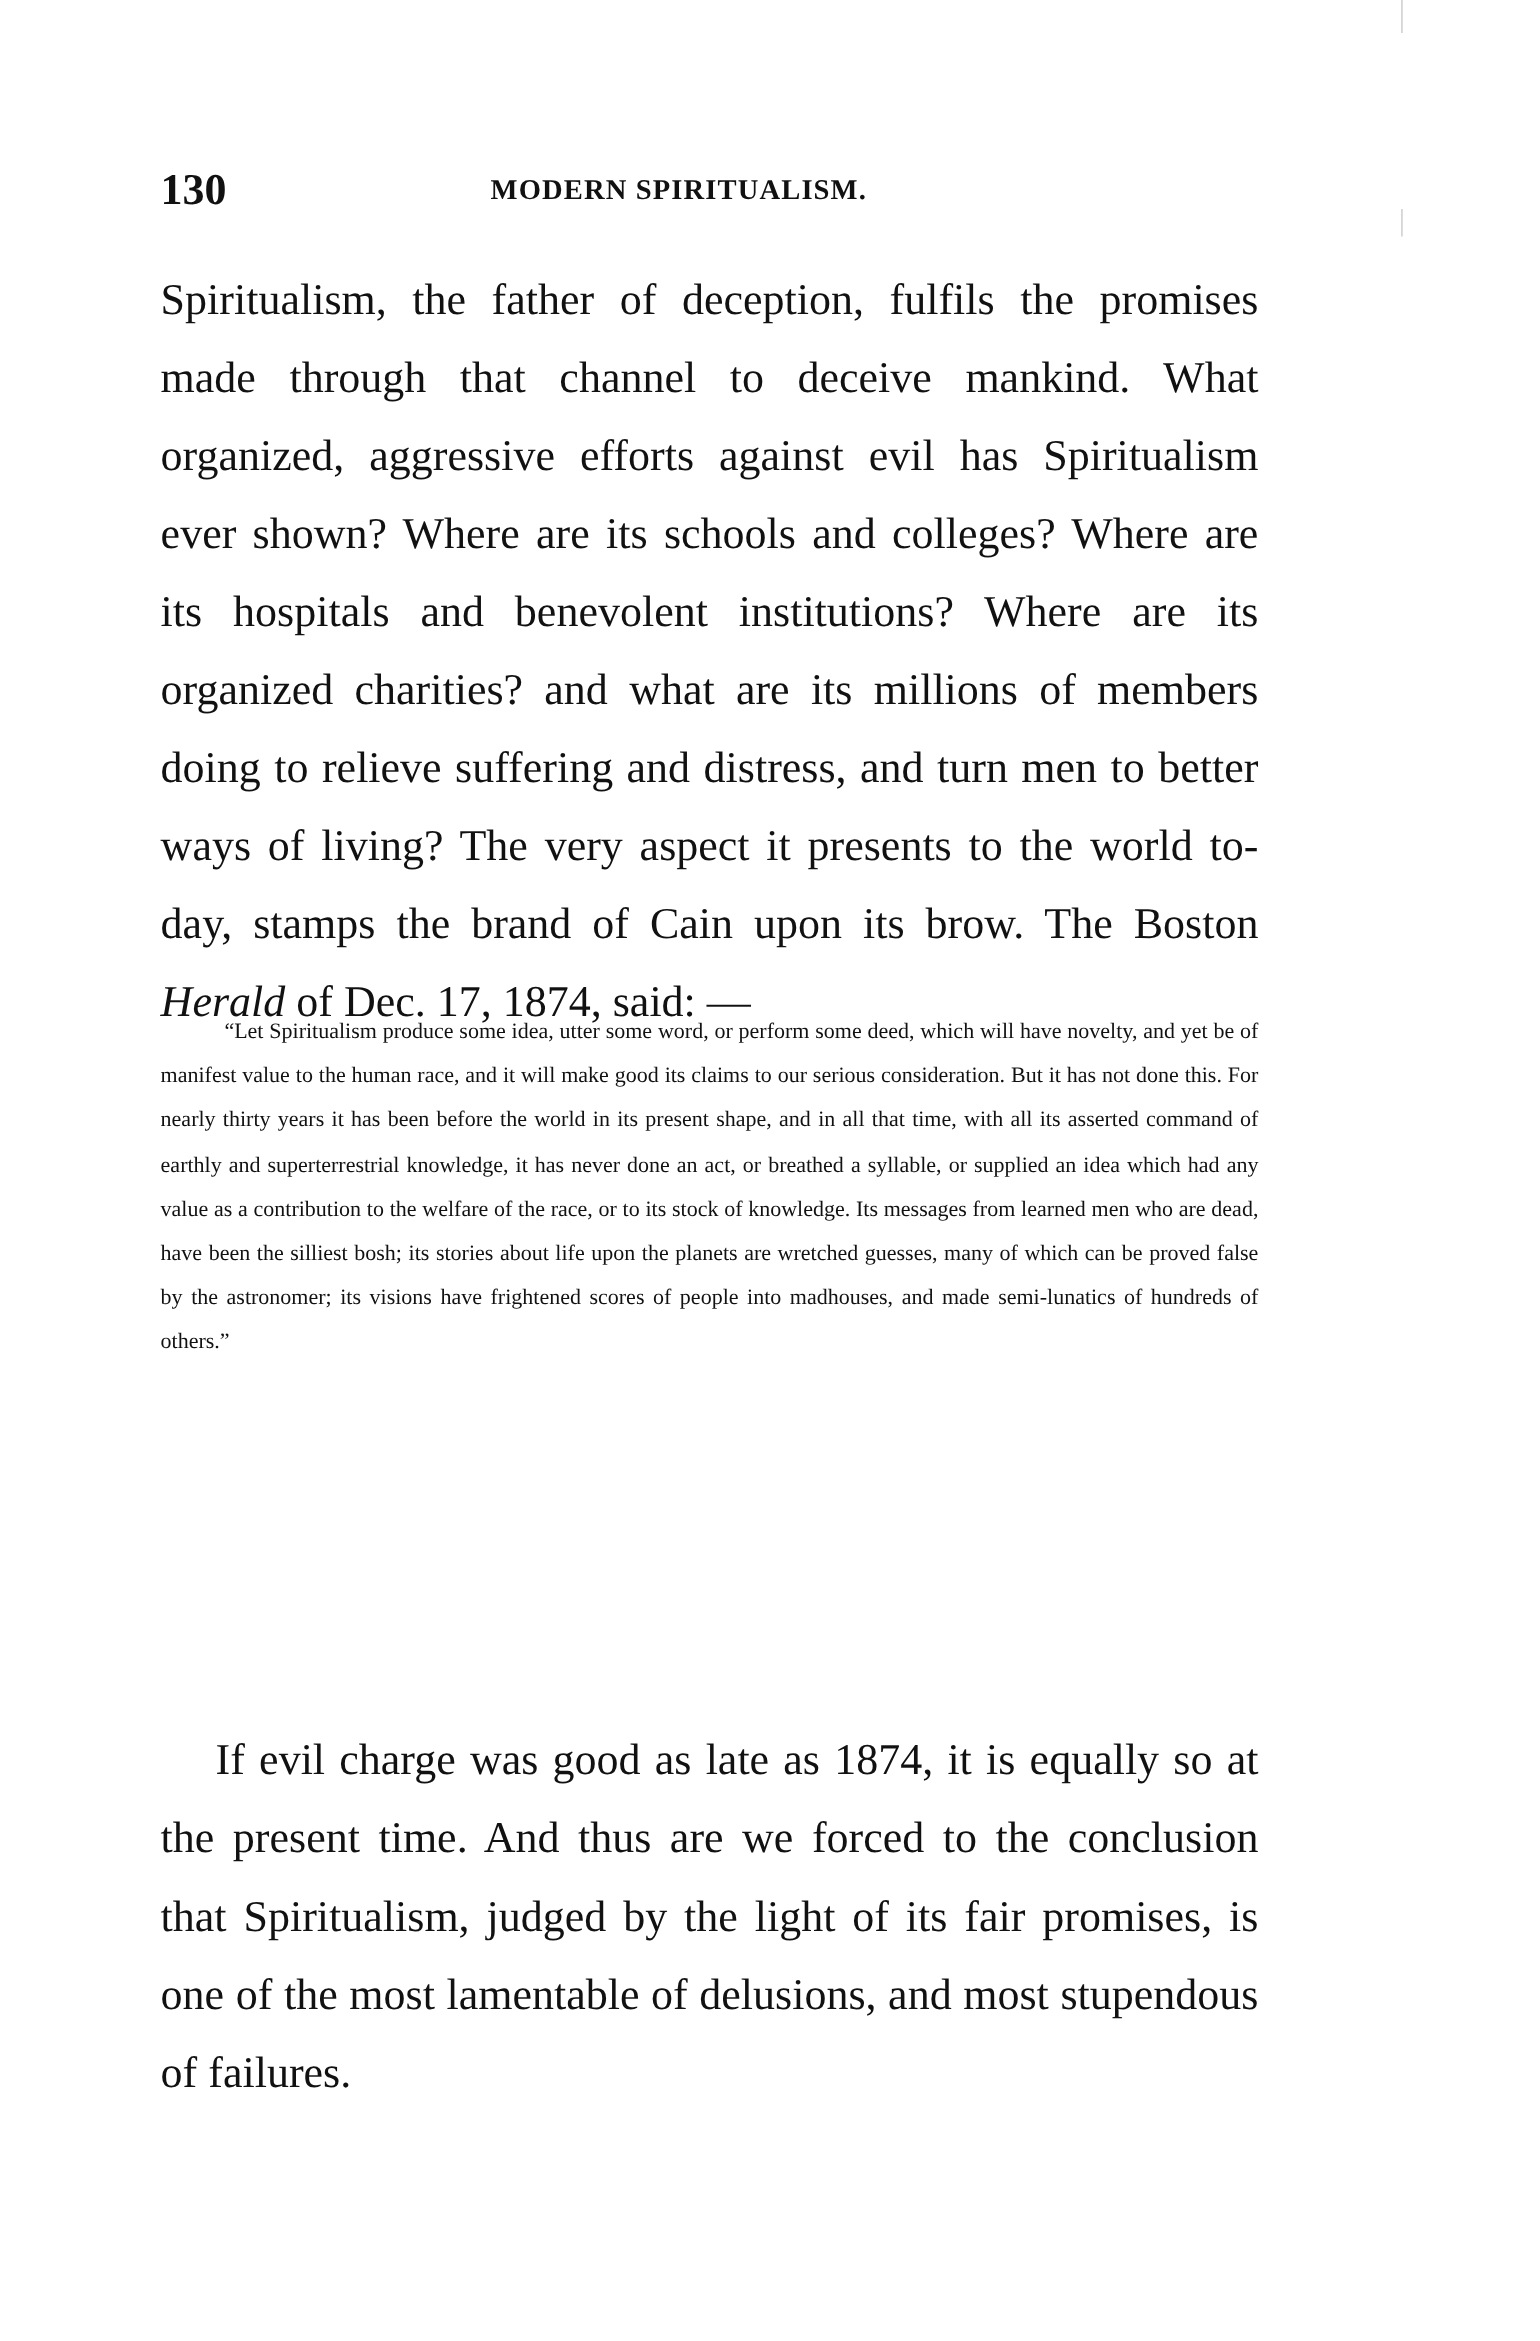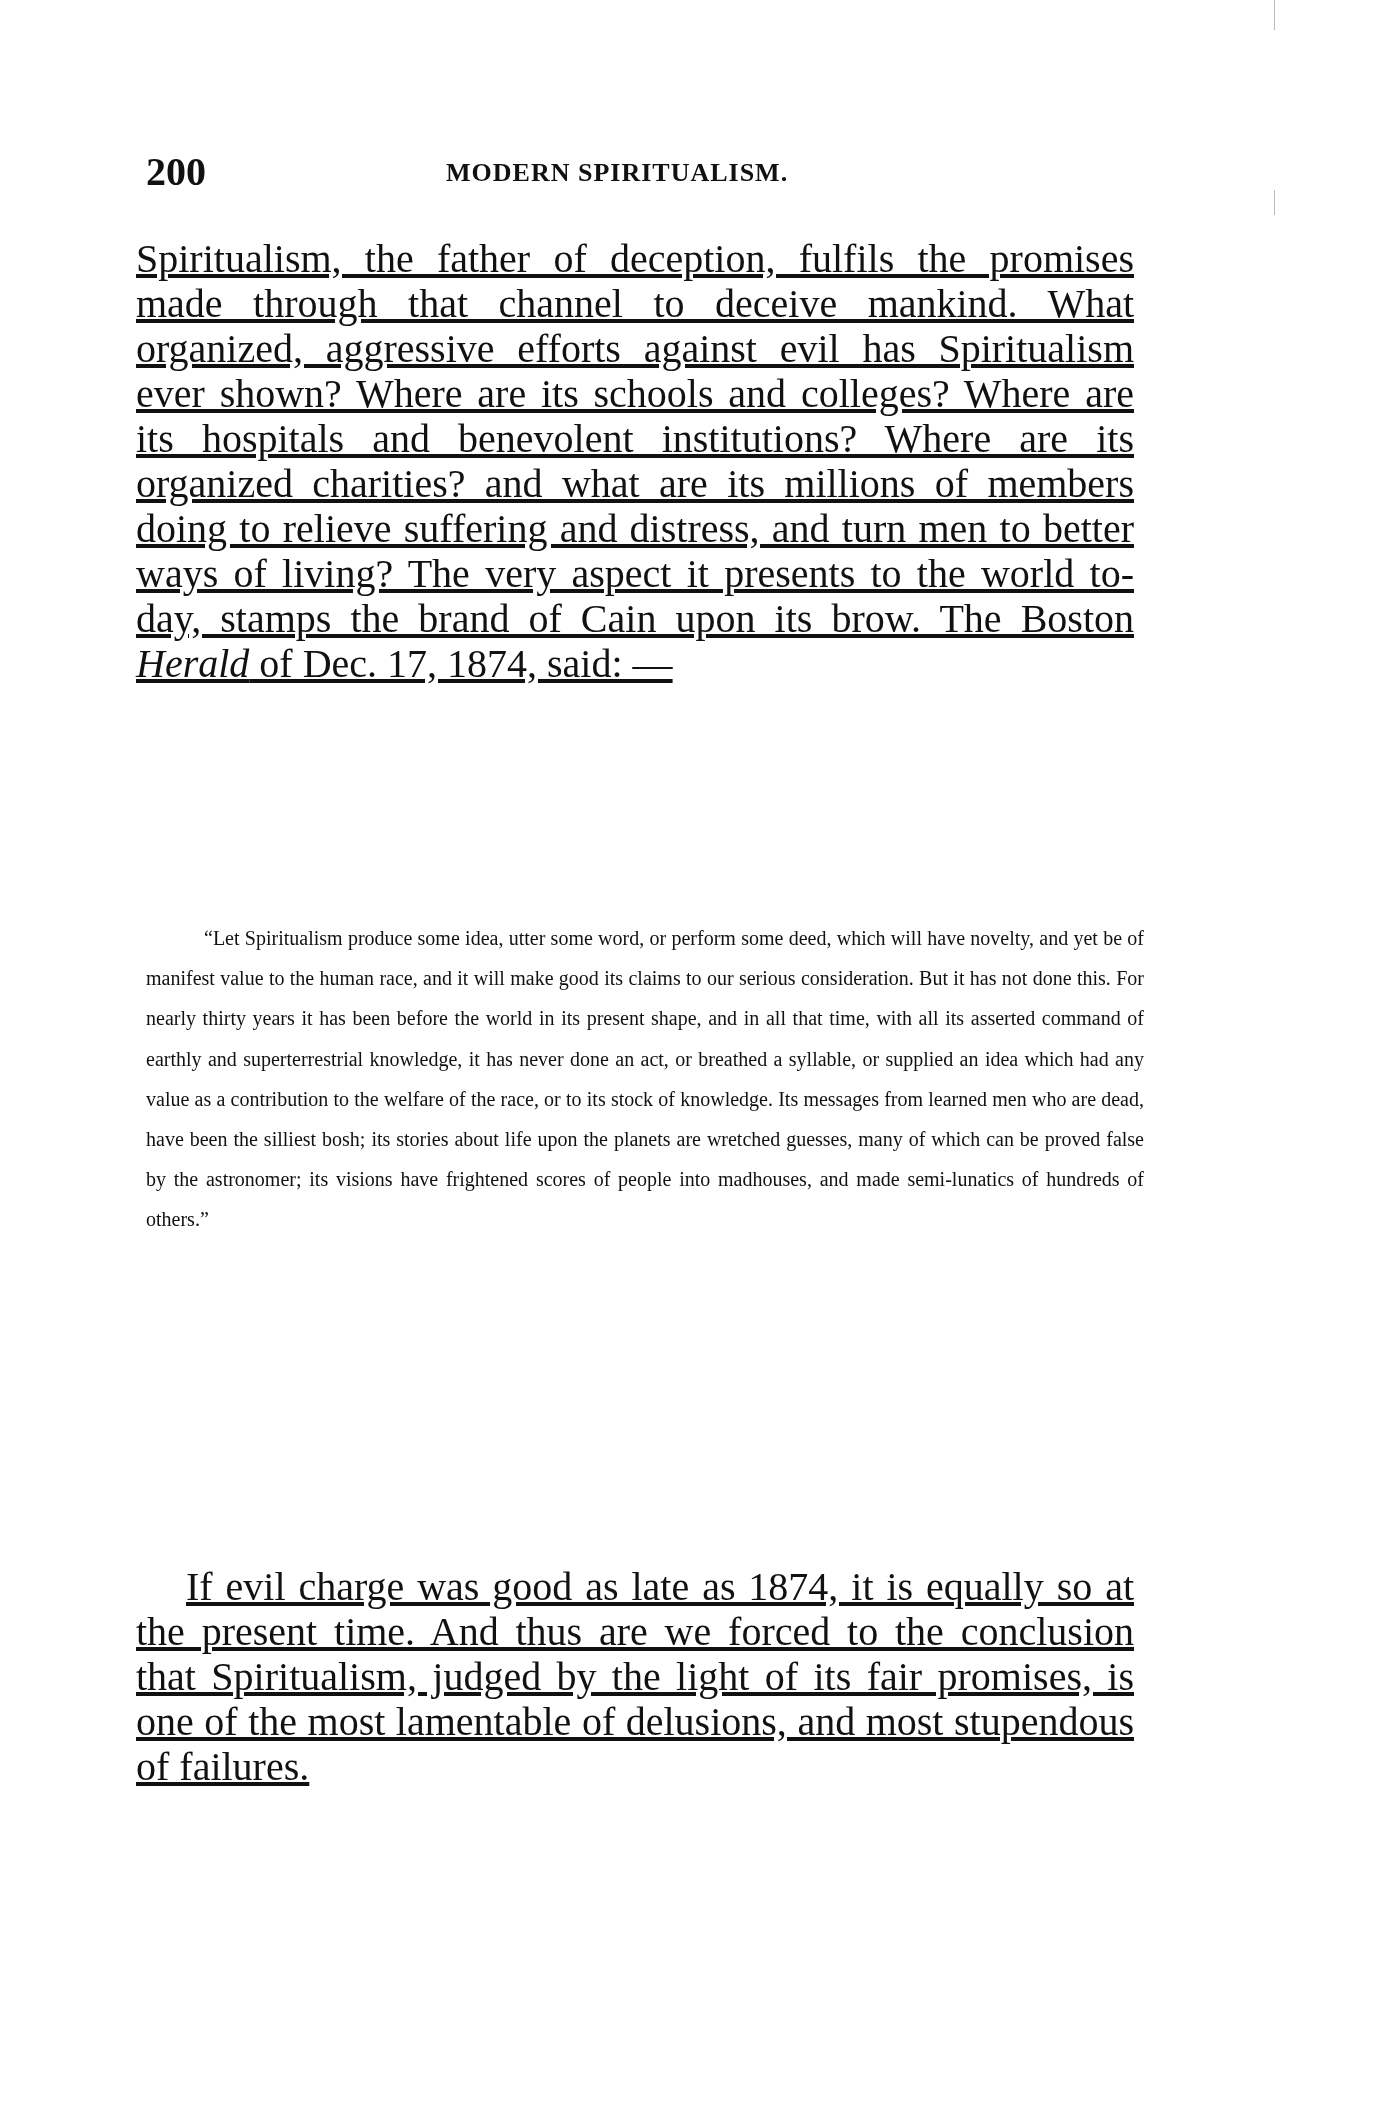--- a/index.html
+++ b/index.html
@@ -1,30 +1,30 @@
 <!DOCTYPE html>
 <html><head>
 <meta charset="utf-8">
 <style>
   html, body { margin:0; padding:0; background:#ffffff; }
   body { width:1400px; height:2128px; position:relative; overflow:hidden; color:#111; font-family:"Liberation Serif","DejaVu Serif",serif; }
   .header { position:absolute; top:148px; left:146px; width:1000px; height:50px; }
   .page-num { position:absolute; left:0; top:0; font-size:40px; font-weight:bold; }
   .running-title { position:absolute; left:300px; top:10px; font-size:26px; font-weight:bold; letter-spacing:1px;font-family:Liberation Serif, serif; }
-  .body-para { position:absolute; left:136px; width:998px; font-size:40px; line-height:45px; text-align:justify;text-decoration:underline; }
+  .body-para { position:absolute; left:146px; width:998px; font-size:40px; line-height:71px; text-align:justify; }
   .p1 { top:236px; }
   .quote { position:absolute; left:146px; width:998px; top:918px; font-size:20px; line-height:40.2px; text-align:justify; text-indent:58px; }
   .p2 { top:1564px; text-indent:50px; }
   .margin-mark { position:absolute; right:125px; width:1px; background:#bbb; }
 </style>
 </head>
 <body>
 
 <div class="header">
-  <span class="page-num">200</span>
+  <span class="page-num">130</span>
   <span class="running-title">MODERN SPIRITUALISM.</span>
 </div>
 
 <p class="body-para p1" style="margin:0;">
   <span>Spiritualism, the father of deception, fulfils the promises made through that channel to deceive mankind. What organized, aggressive efforts against evil has Spiritualism ever shown? Where are its schools and colleges? Where are its hospitals and benevolent institutions? Where are its organized charities? and what are its millions of members doing to relieve suffering and distress, and turn men to better ways of living? The very aspect it presents to the world to-day, stamps the brand of Cain upon its brow. The Boston </span><i>Herald</i><span> of Dec. 17, 1874, said: —</span>
 </p>
 
 <p class="quote" style="margin:0;">“Let Spiritualism produce some idea, utter some word, or perform some deed, which will have novelty, and yet be of manifest value to the human race, and it will make good its claims to our serious consideration. But it has not done this. For nearly thirty years it has been before the world in its present shape, and in all that time, with all its asserted command of earthly and superterrestrial knowledge, it has never done an act, or breathed a syllable, or supplied an idea which had any value as a contribution to the welfare of the race, or to its stock of knowledge. Its messages from learned men who are dead, have been the silliest bosh; its stories about life upon the planets are wretched guesses, many of which can be proved false by the astronomer; its visions have frightened scores of people into madhouses, and made semi-lunatics of hundreds of others.”</p>
 
 <p class="body-para p2" style="margin:0;">If evil charge was good as late as 1874, it is equally so at the present time. And thus are we forced to the conclusion that Spiritualism, judged by the light of its fair promises, is one of the most lamentable of delusions, and most stupendous of failures.</p>

